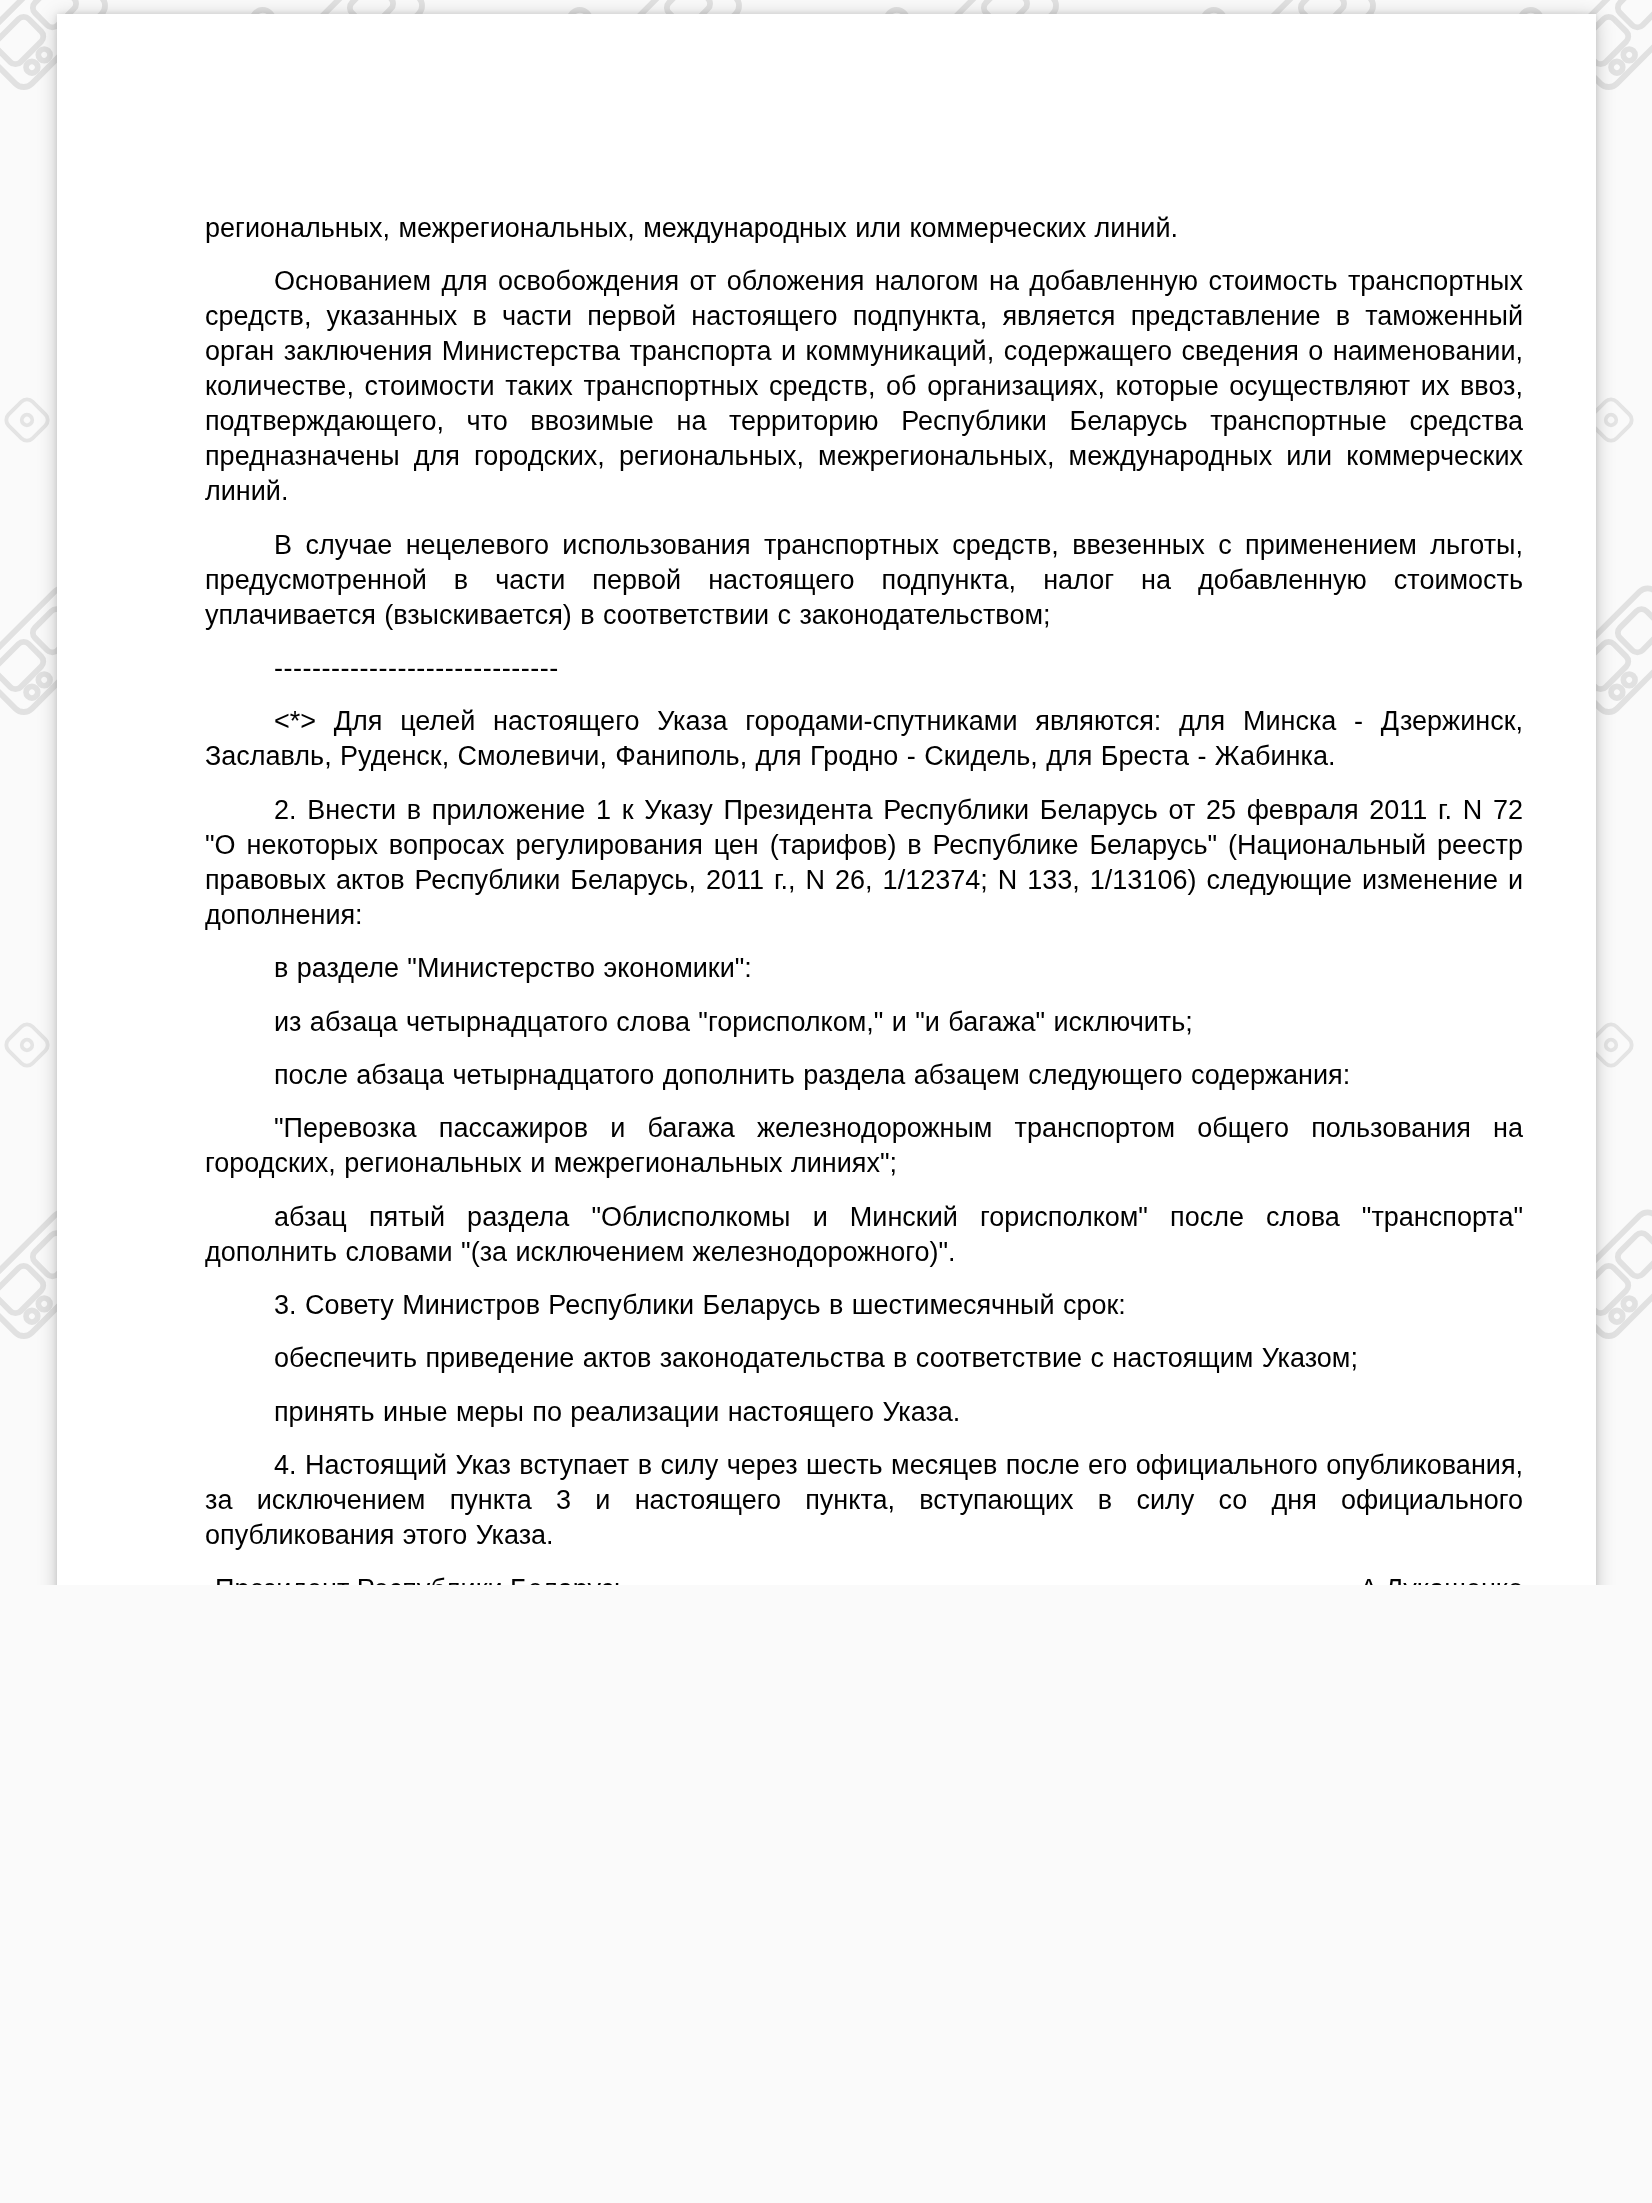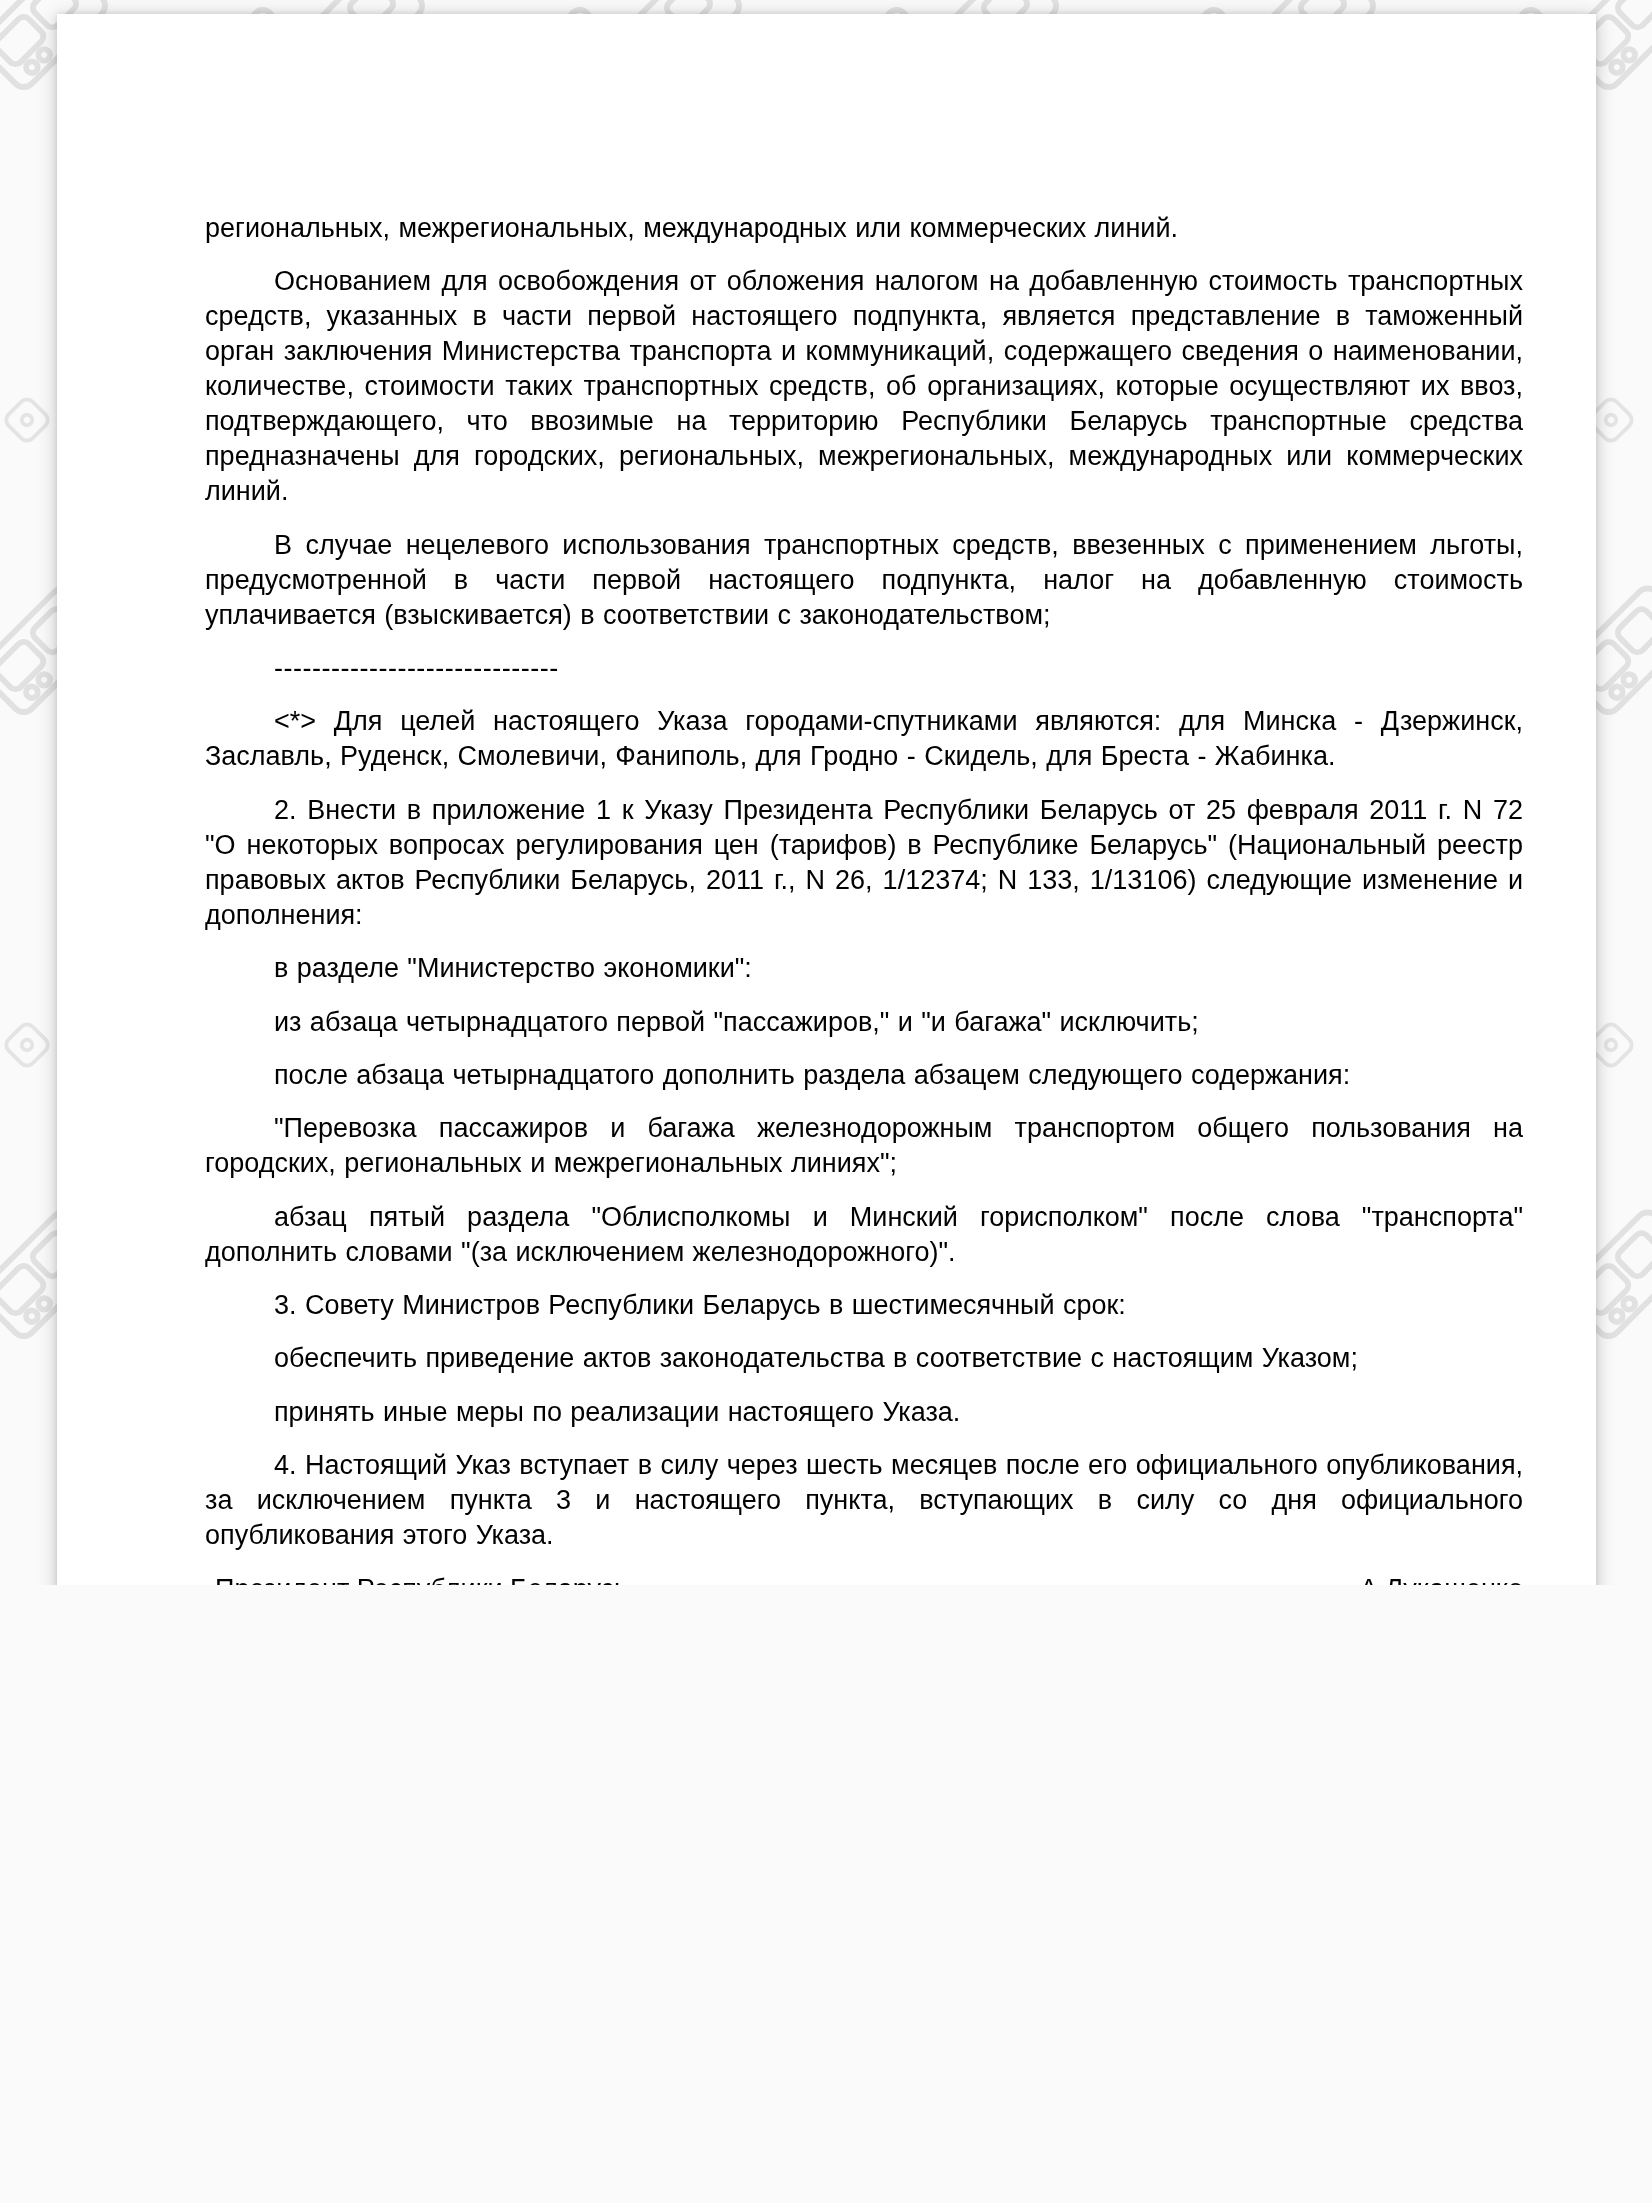--- a/index.html
+++ b/index.html
@@ -933,21 +933,21 @@
 
   <div class="sheet">
     <div class="content" id="content">
         <p class="no-indent">региональных, межрегиональных, международных или коммерческих линий.</p>
         <p>Основанием для освобождения от обложения налогом на добавленную стоимость транспортных средств, указанных в части первой настоящего подпункта, является представление в таможенный орган заключения Министерства транспорта и коммуникаций, содержащего сведения о наименовании, количестве, стоимости таких транспортных средств, об организациях, которые осуществляют их ввоз, подтверждающего, что ввозимые на территорию Республики Беларусь транспортные средства предназначены для городских, региональных, межрегиональных, международных или коммерческих линий.</p>
         <p>В случае нецелевого использования транспортных средств, ввезенных с применением льготы, предусмотренной в части первой настоящего подпункта, налог на добавленную стоимость уплачивается (взыскивается) в соответствии с законодательством;</p>
         <p class="separator">------------------------------</p>
         <p>&lt;*&gt; Для целей настоящего Указа городами-спутниками являются: для Минска - Дзержинск, Заславль, Руденск, Смолевичи, Фаниполь, для Гродно - Скидель, для Бреста - Жабинка.</p>
         <p>2. Внести в приложение 1 к Указу Президента Республики Беларусь от 25 февраля 2011 г. N 72 "О некоторых вопросах регулирования цен (тарифов) в Республике Беларусь" (Национальный реестр правовых актов Республики Беларусь, 2011 г., N 26, 1/12374; N 133, 1/13106) следующие изменение и дополнения:</p>
         <p>в разделе "Министерство экономики":</p>
-        <p>из абзаца четырнадцатого первой "пассажиров," и "и багажа" исключить;</p>
+        <p>из абзаца четырнадцатого слова "горисполком," и "и багажа" исключить;</p>
         <p>после абзаца четырнадцатого дополнить раздела абзацем следующего содержания:</p>
         <p>"Перевозка пассажиров и багажа железнодорожным транспортом общего пользования на городских, региональных и межрегиональных линиях";</p>
         <p>абзац пятый раздела "Облисполкомы и Минский горисполком" после слова "транспорта" дополнить словами "(за исключением железнодорожного)".</p>
         <p>3. Совету Министров Республики Беларусь в шестимесячный срок:</p>
         <p>обеспечить приведение актов законодательства в соответствие с настоящим Указом;</p>
         <p>принять иные меры по реализации настоящего Указа.</p>
         <p>4. Настоящий Указ вступает в силу через шесть месяцев после его официального опубликования, за исключением пункта 3 и настоящего пункта, вступающих в силу со дня официального опубликования этого Указа.</p>
       </div>
 
     <div class="sig-row">

